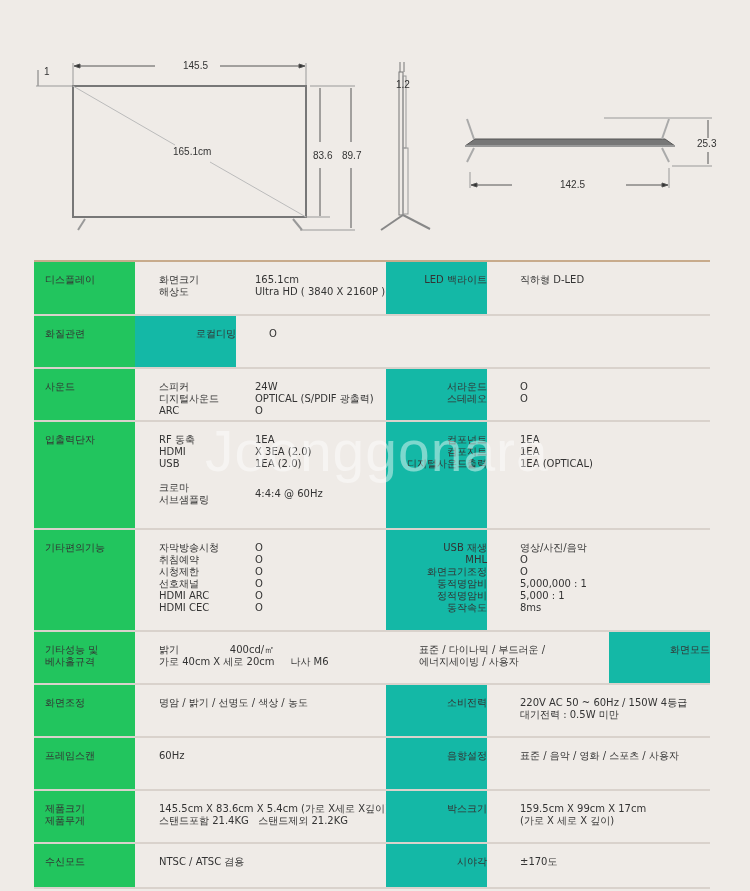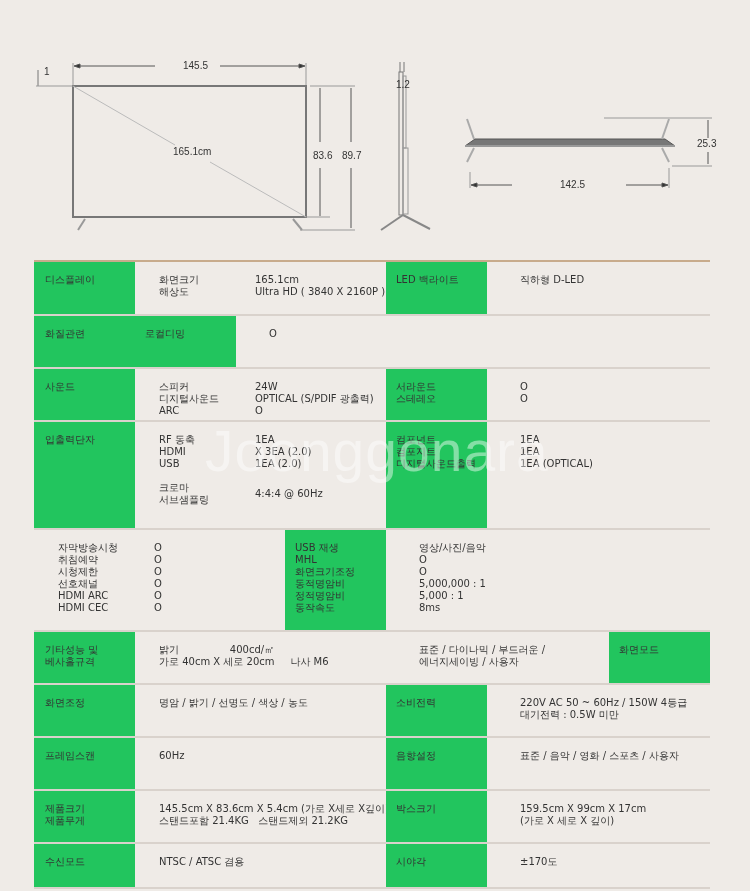--- a/index.html
+++ b/index.html
@@ -13,21 +13,21 @@
     position:absolute; left:34px; top:260px; width:676px;
     border-top:2px solid #c8ab8c;
   }
   .row {
     display:flex; border-bottom:2px solid #d9d2cc; position:relative;
     font-size:10px; line-height:12px;
   }
   .cell { padding:12px 0 0 0; box-sizing:border-box; }
   .lab1 { width:101px; background:#22c55e; padding-left:11px; }
   .c1 { width:251px; display:flex; padding-left:24px; }
-  .lab2 { width:101px; background:#22c55e; padding-left:10px; }
+  .lab2 { width:101px; background:#14b8a6; padding-left:10px;text-align:right; }
   .c2 { width:223px; padding-left:33px; }
   .keys { width:96px; }
   .vals { flex:1; }
   .line { white-space:nowrap; }
   .watermark {
     position:absolute; left:205px; top:418px; font-size:57px; color:rgba(255,255,255,0.45);
     font-family:"Liberation Sans", sans-serif; letter-spacing:1px; pointer-events:none;
   }
 </style>
 </head>
@@ -182,20 +182,23 @@
         <div class="line">컴포지트</div>
         <div class="line">디지털사운드출력</div>
       </div>
       <div class="cell c2">
         <div class="line">1EA</div>
         <div class="line">1EA</div>
         <div class="line">1EA (OPTICAL)</div>
       </div>
     </div>
     <div class="row" style="height: 100px;">
+      <div class="cell lab1">
+        <div class="line">기타편의기능</div>
+      </div>
       <div class="cell c1">
         <div class="keys">
           <div class="line">자막방송시청</div>
           <div class="line">취침예약</div>
           <div class="line">시청제한</div>
           <div class="line">선호채널</div>
           <div class="line">HDMI ARC</div>
           <div class="line">HDMI CEC</div>
         </div>
         <div class="vals">

